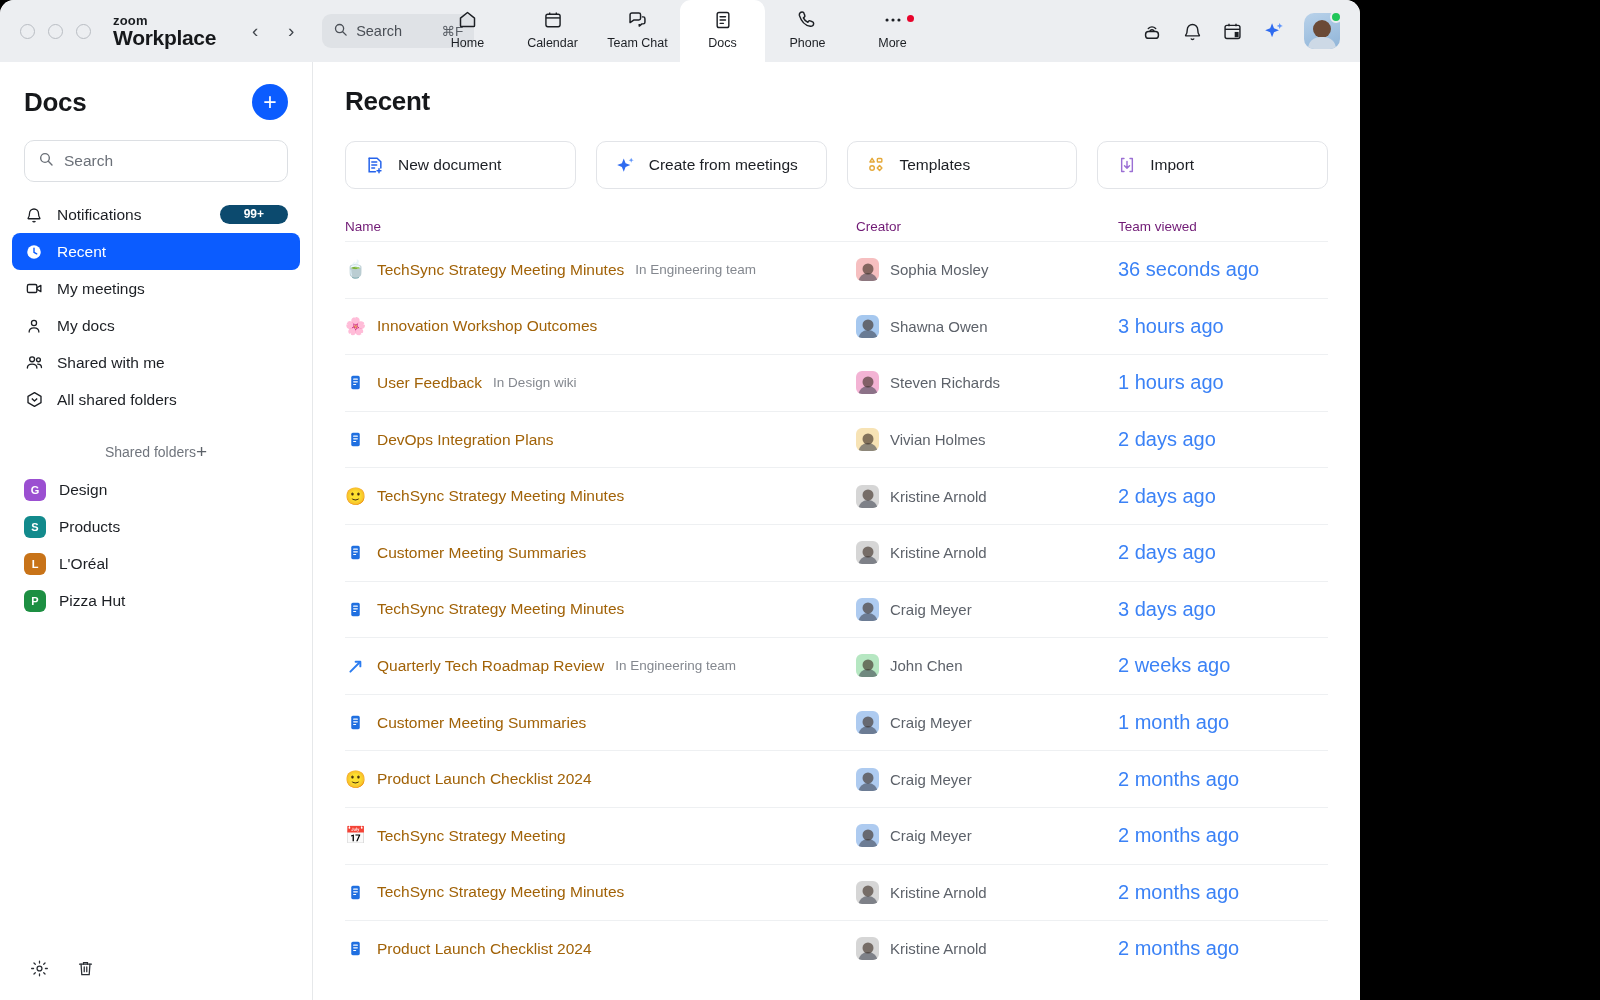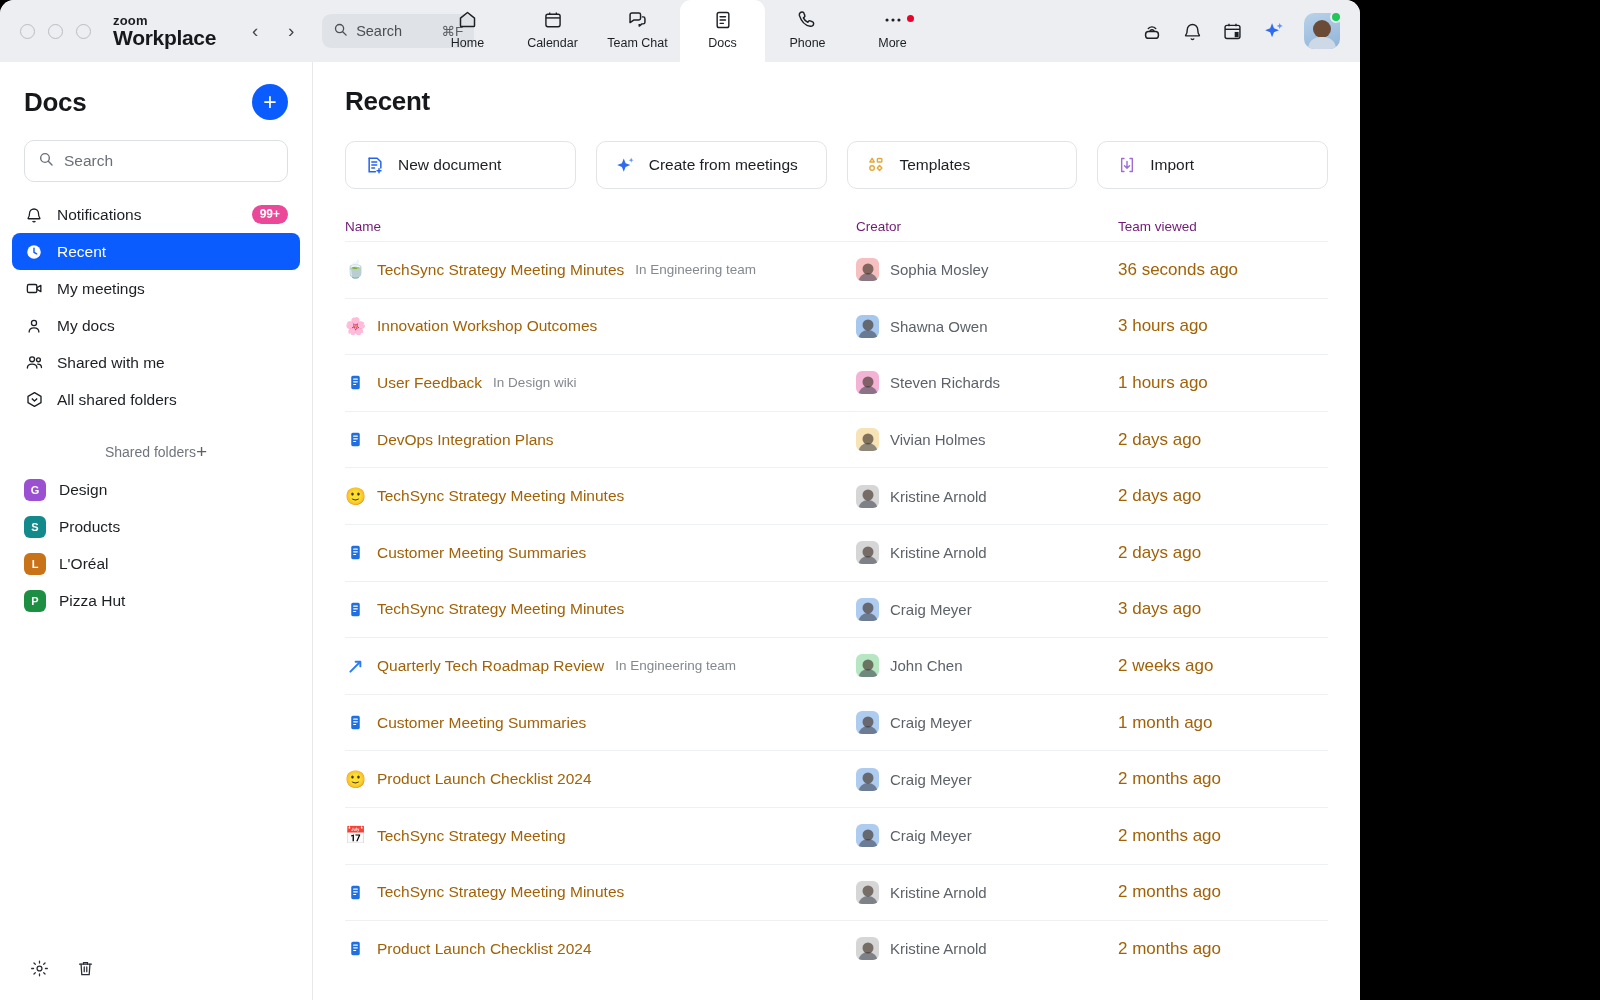--- a/index.html
+++ b/index.html
@@ -105,22 +105,22 @@
   .sb-search-text { font-size: 15.5px; color: #6b7078; }
   .sb-nav { margin-top: 14px; padding: 0 12px; }
   .nav-item {
     height: 37px; display: flex; align-items: center; gap: 13px;
     padding: 0 12px; border-radius: 8px; color: #1c1f24; font-size: 15.5px;
     position: relative;
   }
   .nav-item.active { background: #0b5cff; color: #fff; }
   .nav-ico { width: 20px; display: flex; align-items: center; justify-content: center; }
   .badge {
-    margin-left: auto; background: #ec4899; color: #fff; font-size: 12px;
-    font-weight: 700; border-radius: 11px; padding: 2px 8px; line-height: 1.3;
+    margin-left: auto; background: #0c4a6e; color: #fff; font-size: 12px;
+    font-weight: 700; border-radius: 11px; padding: 2px 24px; line-height: 1.3;
   }
   .sb-section {
     margin-top: 24px; padding: 0 24px; display: flex; align-items: center;
     justify-content: center;
   }
   .sb-section-title { font-size: 14px; color: #70757d; }
   .sb-section-plus { font-size: 19px; color: #5c6views; color: #5c6168; line-height: 1; }
   .folders { margin-top: 10px; padding: 0 12px; }
   .folder {
     height: 37px; display: flex; align-items: center; gap: 13px;
@@ -175,21 +175,21 @@
     width: 11px; height: 11px; border-radius: 50%;
     background: rgba(60,45,35,.62);
   }
   .av::before {
     content: ""; position: absolute; left: 50%; bottom: -4px;
     transform: translateX(-50%);
     width: 19px; height: 12px; border-radius: 9px 9px 0 0;
     background: rgba(55,60,72,.55);
   }
   .creator-name { font-size: 15px; color: #5d6views; color: #5d626a; white-space: nowrap; }
-  .cell-viewed { font-size: 17px; color: #a16207; white-space: nowrap; }
+  .cell-viewed { font-size: 20px; color: #3b82f6; white-space: nowrap; }
 </style>
 </head>
 <body>
 
 <div class="app-window">
 
   <div class="titlebar">
     <div class="traffic">
       <div class="light"></div>
       <div class="light"></div>

